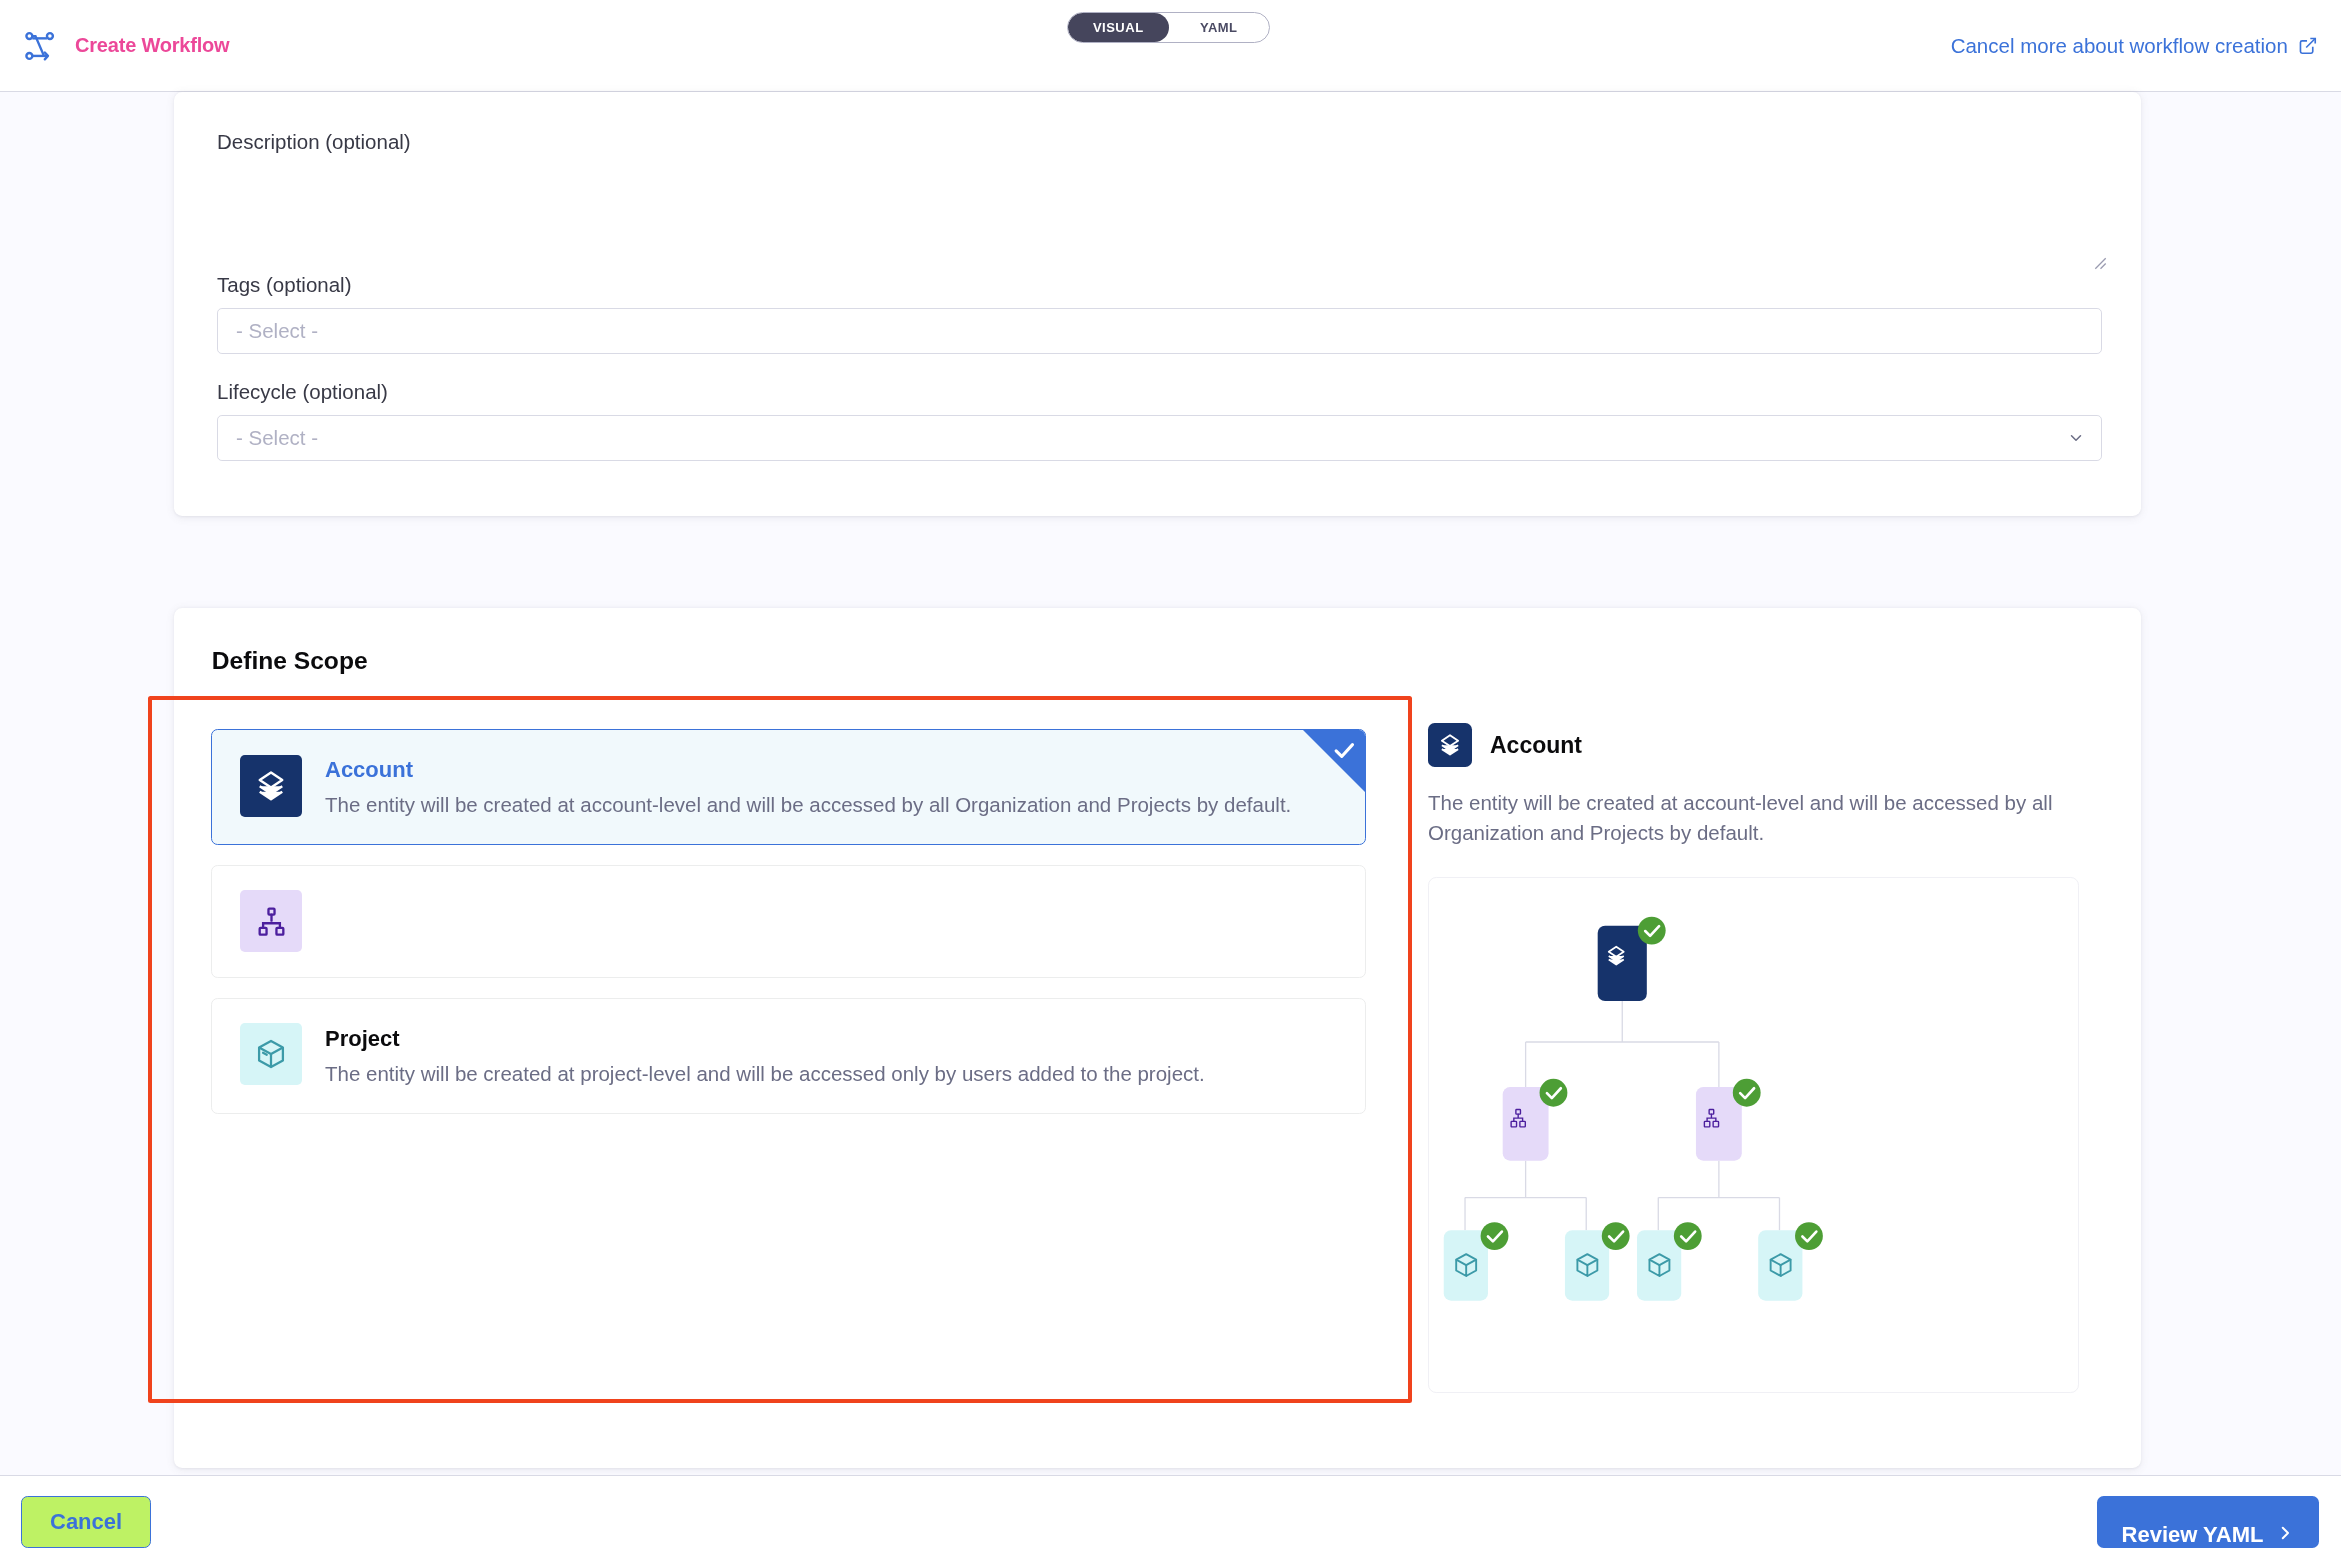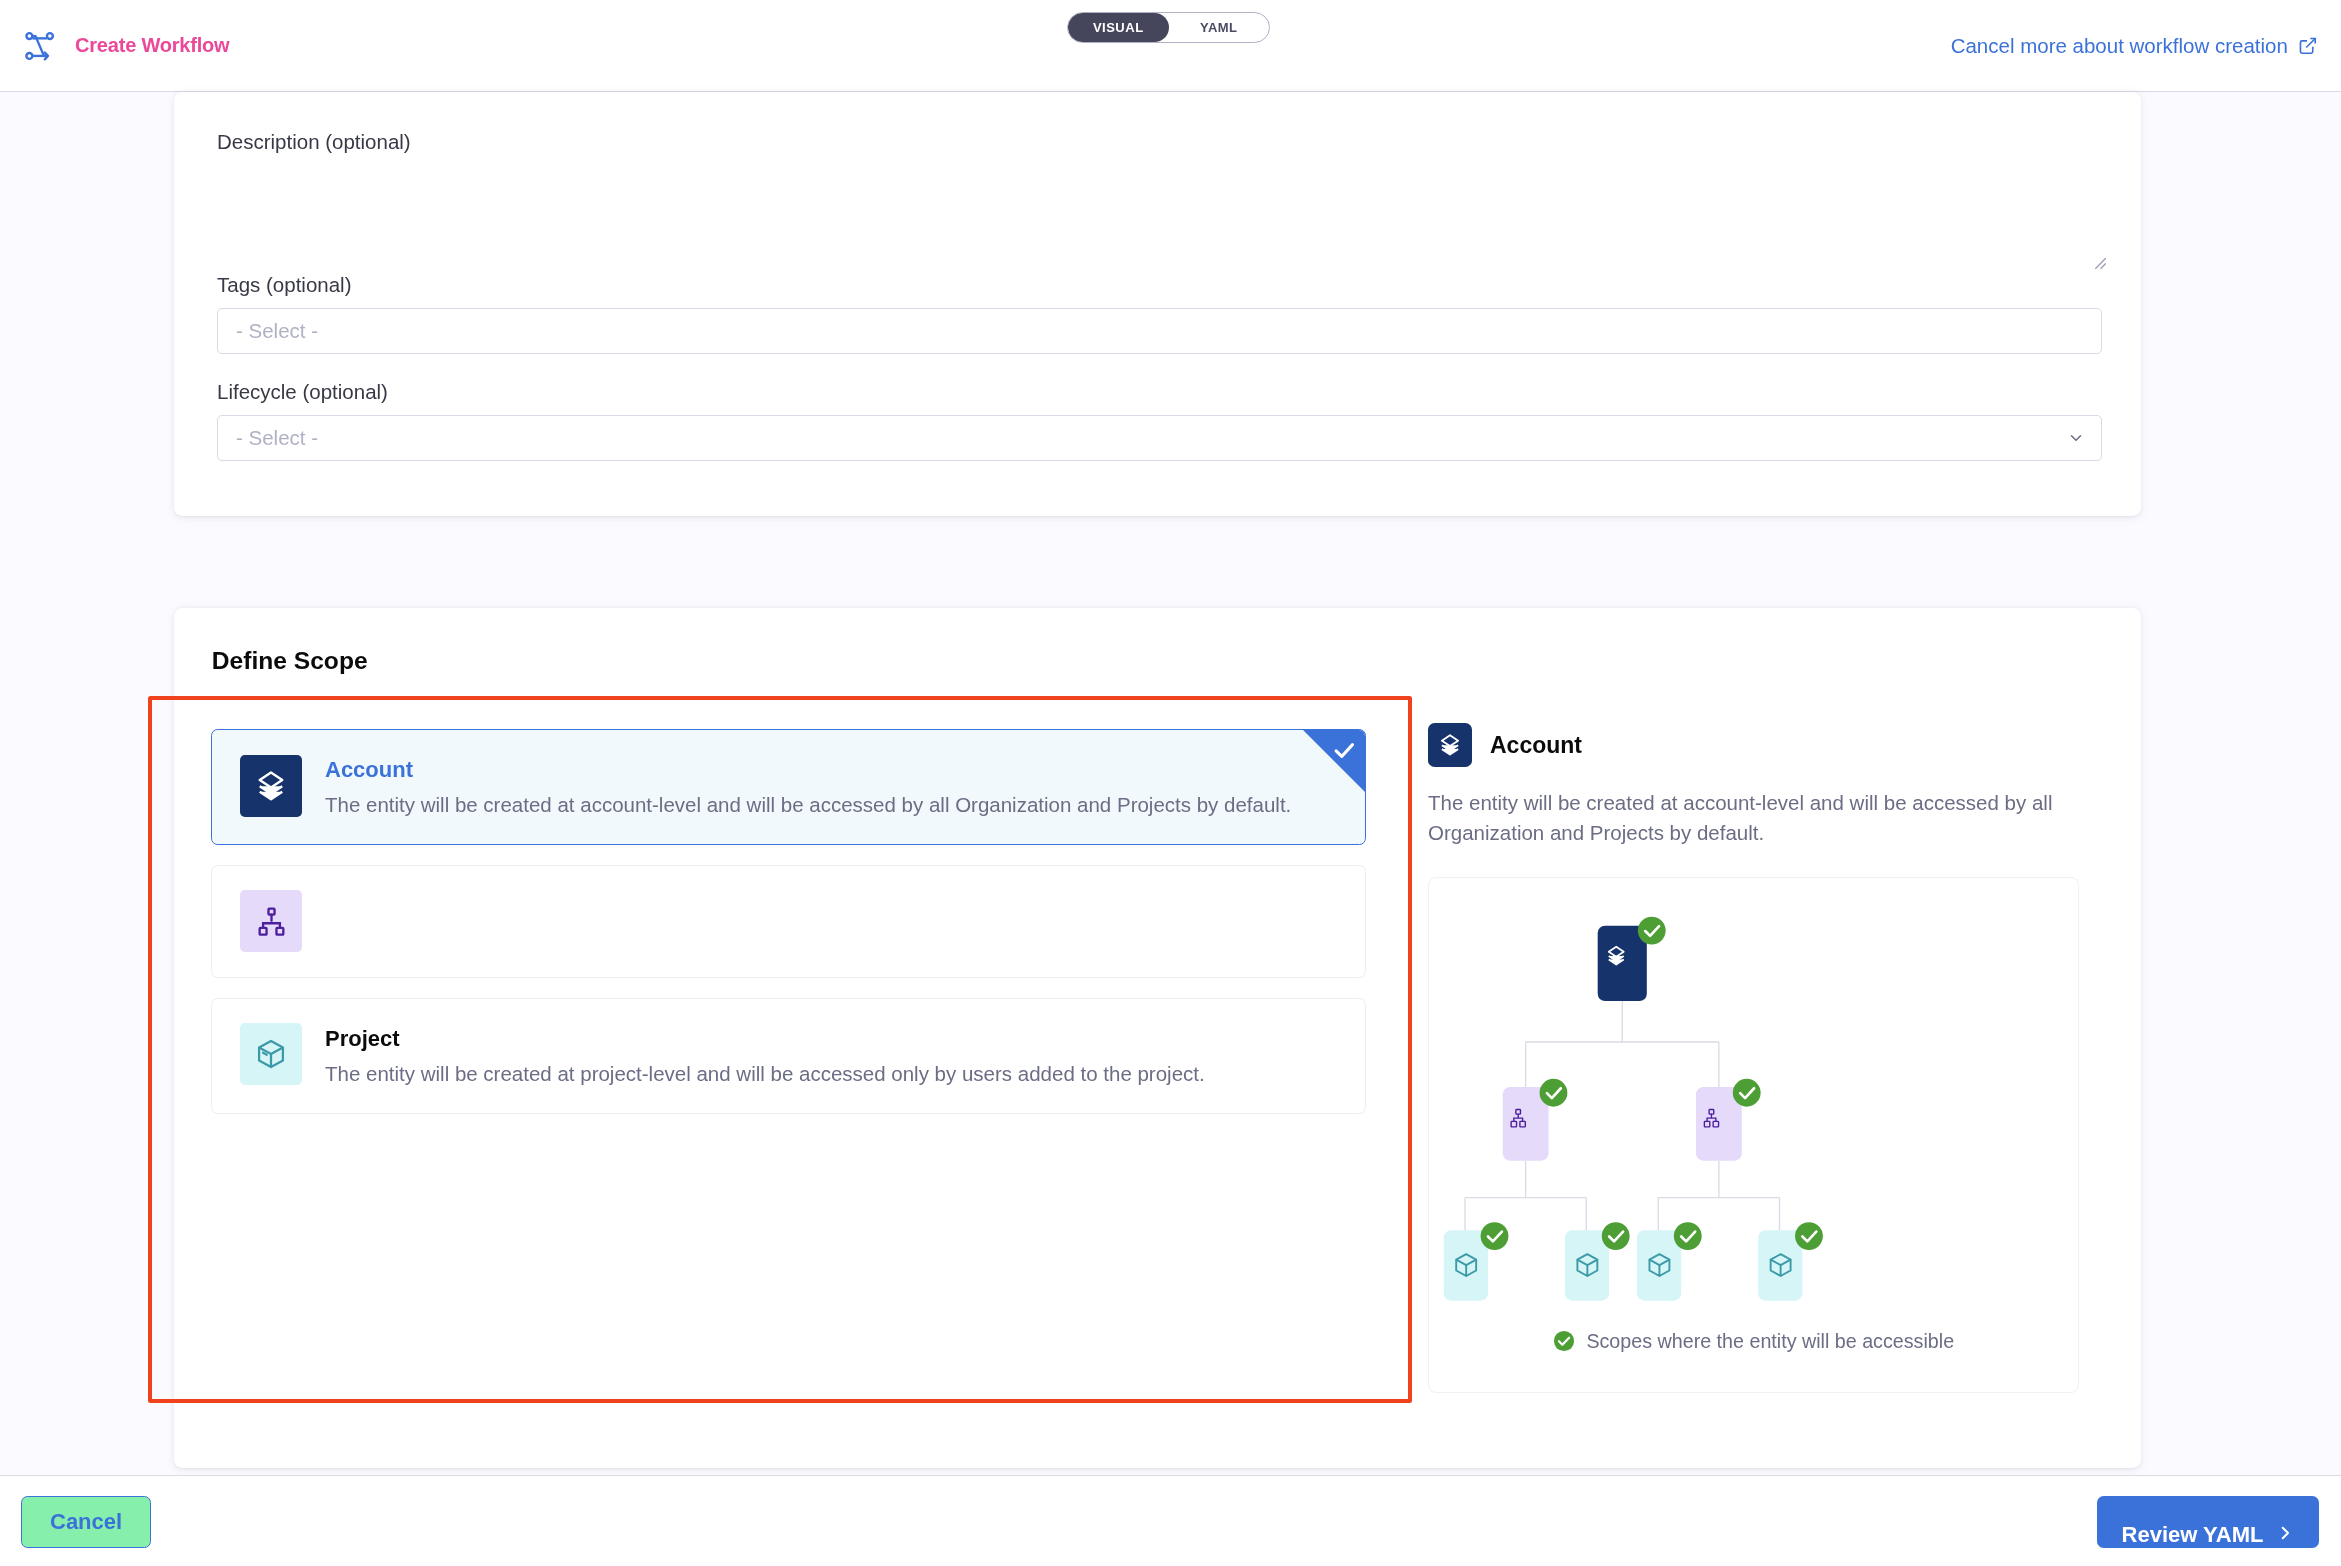--- a/index.html
+++ b/index.html
@@ -163,21 +163,21 @@
   }
 
   
   .footer {
     position: absolute; bottom: 0; left: 0; width: 2342px; height: 92px;
     background: #ffffff; border-top: 0.8px solid #d9dae5;
   }
   .btn-cancel {
     position: absolute; left: 21px; top: 50%; transform: translateY(-50%);
     height: 52px; padding: 0 28px; border: 0.8px solid #3b72d9; border-radius: 6.6px;
-    background: #86efac; color: #3b72d9; font-size: 22px; font-weight: bold;
+    background: #bef264; color: #3b72d9; font-size: 22px; font-weight: bold;
     font-family: "Liberation Sans", sans-serif; cursor: pointer;
   }
   .btn-review {
     position: absolute; right: 23px; top: 50%; transform: translateY(-50%);
     height: 52px; padding: 0 24.6px; border: none; border-radius: 6.6px;
     background: #3b72d9; color: #ffffff; font-size: 22px; font-weight: bold;
     font-family: "Liberation Sans", sans-serif; cursor: pointer;
     display: flex; align-items: flex-end; gap: 13px;
   }
 </style>
@@ -400,29 +400,20 @@
               <g transform="translate(412,455)" fill="none" stroke="#3c9aa8" stroke-width="1.6" stroke-linejoin="round">
                 <path d="M12 2.8 20.4 7.4 12 12 3.6 7.4z" transform="scale(1.45)"></path>
                 <path d="M3.6 7.4v9.2L12 21.2V12" transform="scale(1.45)"></path>
                 <path d="M20.4 7.4v9.2L12 21.2" transform="scale(1.45)"></path>
               </g>
               <circle cx="464" cy="437" r="17" fill="#4d9e35"></circle>
               <path d="M456 437.5 462 443.5 473 431.5" stroke="#ffffff" stroke-width="3.2" fill="none" stroke-linecap="round" stroke-linejoin="round"></path>
             </g>
           </svg>
 
-          <div class="legend">
-            <span>
-              <svg class="legend-badge" viewBox="0 0 24 24">
-                <circle cx="12" cy="12" r="11" fill="#4d9e35"></circle>
-                <path d="M6.5 12.3 10.2 16 17.6 8.4" stroke="#ffffff" stroke-width="2.4" fill="none" stroke-linecap="round" stroke-linejoin="round"></path>
-              </svg>
-            </span>
-            <span>Scopes where the entity will be accessible</span>
-          </div>
         </div>
       </div>
 
     </div>
   </div>
 
   <div class="highlight-box"></div>
 </div>
 
 <div class="footer">

